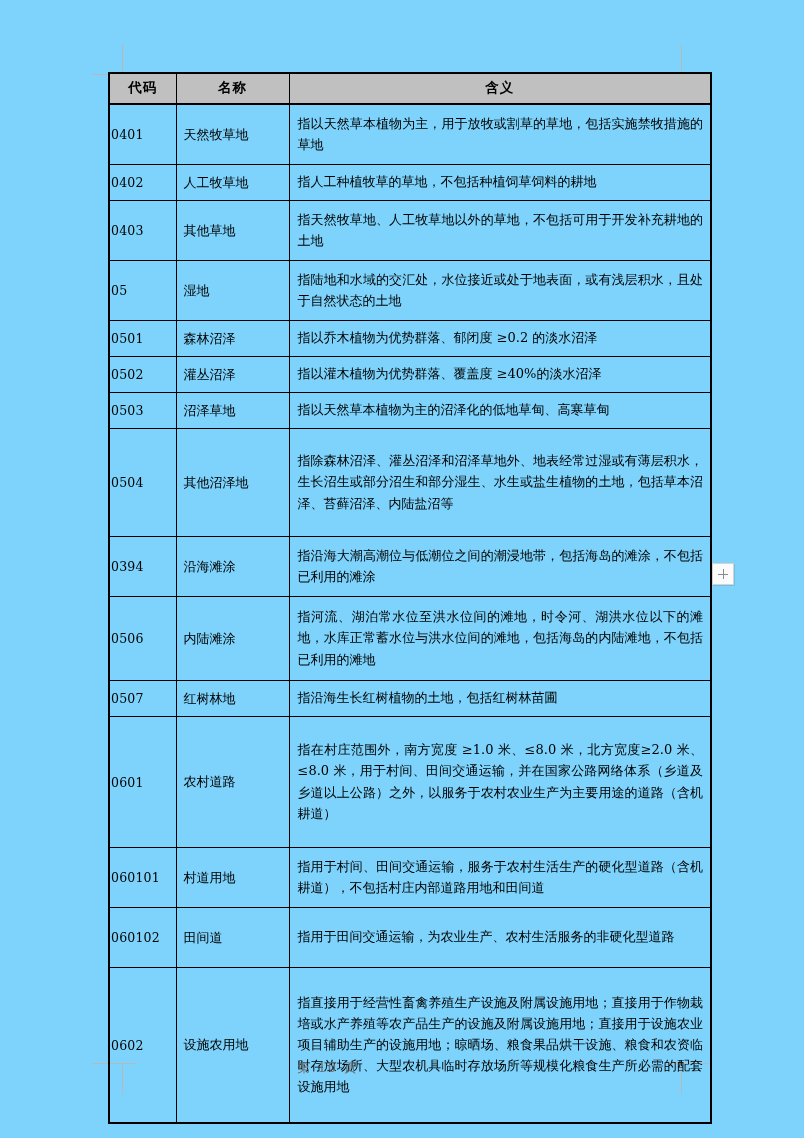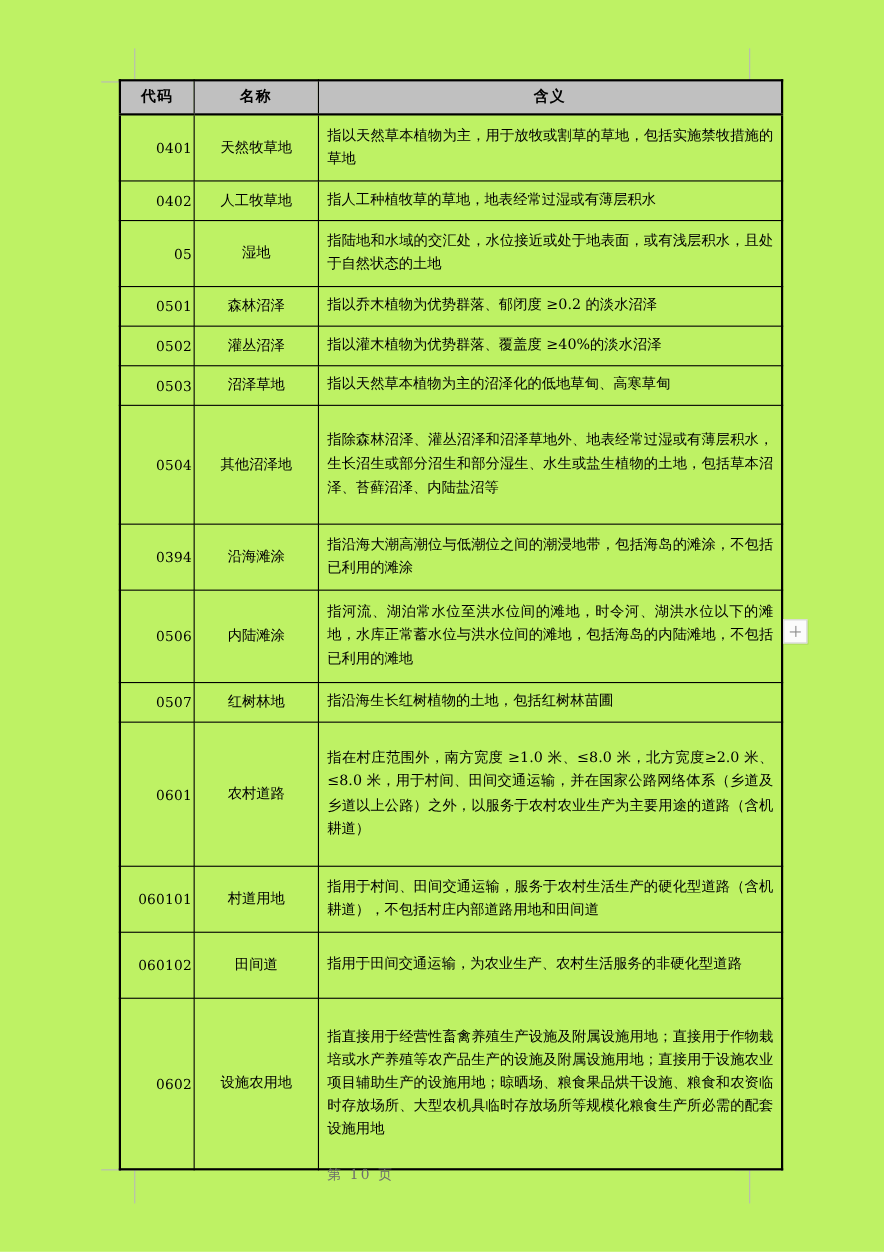--- a/index.html
+++ b/index.html
@@ -12,21 +12,21 @@
     height: 1138px;
     position: relative;
     font-family: "DejaVu Serif", "Liberation Serif", serif;
     overflow: hidden;
   }
 
   
   #page {
     position: absolute;
     inset: 0;
-    background: #bef264;
+    background: #7dd3fc;
   }
 
   
   .crop {
     position: absolute;
     pointer-events: none;
   }
   .crop i {
     position: absolute;
     background: #b8b8b8;
@@ -78,31 +78,30 @@
     background: #c0c0c0;
     font-weight: bold;
     font-size: 13.5px;
     text-align: center;
     padding: 5px 2px 6px;
     letter-spacing: 1px;
     border-bottom: 2px solid #000;
   }
 
   td.code {
-    text-align: right;
+    text-align: left;
     font-size: 12.5px;
     font-family: "DejaVu Serif", "Liberation Serif", serif;
     padding: 4px 1px;
     letter-spacing: 0.2px;
   }
   td.name {
     font-size: 13px;
     padding: 4px 6px 4px 7px;
     line-height: 1.62;
-    text-align: center;
   }
   td.meaning {
     font-size: 13px;
     padding: 4px 7px 5px 8px;
     line-height: 1.62;
     text-align: justify;
     text-justify: inter-character;
   }
   tr.major td.code,
   tr.major td.name {
@@ -189,21 +188,26 @@
       </thead>
       <tbody id="tbody">
           <tr class="r2">
             <td class="code">0401</td>
             <td class="name">天然牧草地</td>
             <td class="meaning">指以天然草本植物为主，用于放牧或割草的草地，包括实施禁牧措施的草地</td>
           </tr>
           <tr class="r1">
             <td class="code">0402</td>
             <td class="name">人工牧草地</td>
-            <td class="meaning">指人工种植牧草的草地，地表经常过湿或有薄层积水</td>
+            <td class="meaning">指人工种植牧草的草地，不包括种植饲草饲料的耕地</td>
+          </tr>
+          <tr class="r2">
+            <td class="code">0403</td>
+            <td class="name">其他草地</td>
+            <td class="meaning">指天然牧草地、人工牧草地以外的草地，不包括可用于开发补充耕地的土地</td>
           </tr>
           <tr class="r2 major">
             <td class="code">05</td>
             <td class="name">湿地</td>
             <td class="meaning">指陆地和水域的交汇处，水位接近或处于地表面，或有浅层积水，且处于自然状态的土地</td>
           </tr>
           <tr class="r1">
             <td class="code">0501</td>
             <td class="name">森林沼泽</td>
             <td class="meaning">指以乔木植物为优势群落、郁闭度 ≥0.2 的淡水沼泽</td>

